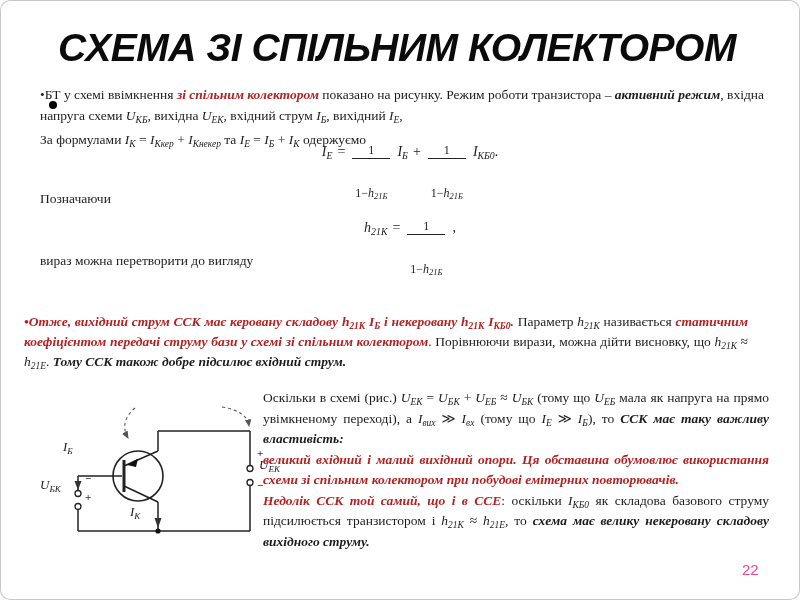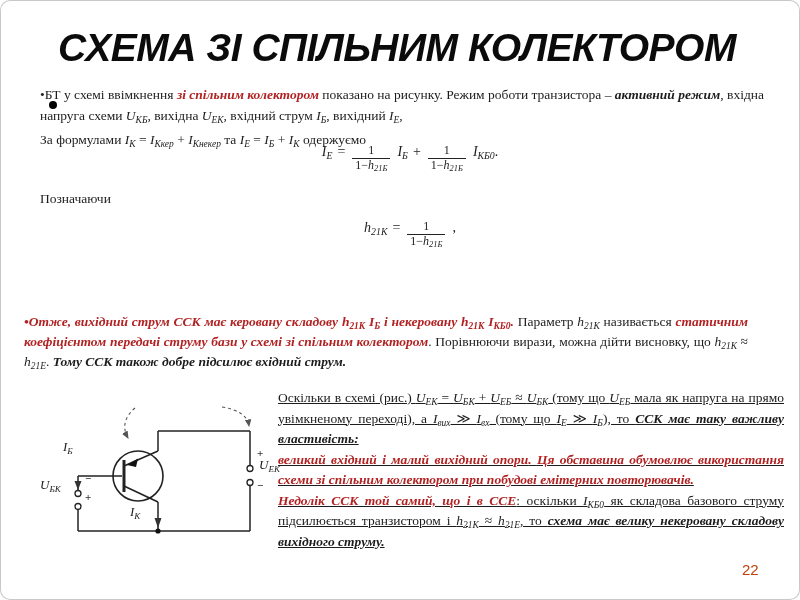--- a/index.html
+++ b/index.html
@@ -7,38 +7,38 @@
   .slide{position:relative;width:800px;height:600px;background:#fff;overflow:hidden;
          box-shadow:inset 0 0 0 1px #c9c9c9;border-radius:10px;
          font-family:"Liberation Serif",serif;color:var(--ink);}
   .title{position:absolute;left:42px;top:10px;width:730px;margin:16px;
          font-family:"Liberation Sans",sans-serif;font-weight:700;font-style:italic;
          font-size:39px;letter-spacing:-.5px;color:#0b0b0b;white-space:nowrap;}
   .t{font-size:13.5px;line-height:20px;color:var(--ink);}
   .para{position:absolute;text-align:justify;}
   .p1{left:40px;top:84px;width:724px;line-height:21px;}
   .p2{left:24px;top:312px;width:724px;}
-  .p3{left:278px;top:388px;width:506px;line-height:20.5px;text-decoration:underline;}
+  .p3{left:263px;top:388px;width:506px;line-height:20.5px;}
   .line{position:absolute;left:40px;}
   .v{font-style:italic;}
   .s{font-size:.7em;vertical-align:-.28em;line-height:0;font-style:italic;}
   .red{color:var(--red);font-weight:700;font-style:italic;}
   .bi{font-weight:700;font-style:italic;margin-top:16px;}
   .eq{position:absolute;left:100px;width:620px;text-align:center;font-size:14px;}
   .eqrow{display:inline-flex;align-items:flex-start;gap:5px;}
   .frac{display:inline-block;text-align:center;vertical-align:middle;margin:0 2px;font-size:12px;line-height:1.15;}
   .frac .num{display:block;border-bottom:1px solid #222;padding:0 5px;}
-  .frac .den{display:block;padding:0 3px;}
+  .frac .den{display:block;padding:0 3px;margin-top:28px;}
   .stray-dot{position:absolute;left:49px;top:101px;width:8px;height:8px;border-radius:50%;background:#000;}
   .circuit{position:absolute;left:35px;top:392px;width:250px;height:165px;}
   .cf{position:absolute;left:60px;top:0;width:190px;font-size:13px;white-space:nowrap;}
   .clabel{position:absolute;font-size:13px;white-space:nowrap;}
   .pol{position:absolute;font-size:11px;font-weight:700;color:#333;}
   .pagenum{position:absolute;left:742px;top:561px;font-family:"Liberation Sans",sans-serif;
-           font-size:15px;color:#c2410c;}
+           font-size:15px;color:#ec4899;}
   svg{position:absolute;left:0;top:14px;}
   svg *{vector-effect:non-scaling-stroke;}
 </style>
 </head>
 <body>
 
 <div class="slide">
 
   <h1 class="title">СХЕМА ЗІ СПІЛЬНИМ КОЛЕКТОРОМ</h1>
 
@@ -72,20 +72,21 @@
       <span><span class="v">h</span><span class="s">21К</span></span>
       <span>=</span>
       <span class="frac">
         <span class="num">1</span>
         <span class="den"><span>1−</span><span class="v">h</span><span class="s">21Б</span></span>
       </span>
       <span>,</span>
     </span>
   </div>
 
+  <div class="line t" style="top:251px;">вираз  можна перетворити до вигляду</div>
 
 
   <div class="para p2 t"><span class="red">•Отже, вихідний струм ССК має керовану складову </span><span class="red v">h</span><span class="red s">21К</span><span class="red"> </span><span class="red v">I</span><span class="red s">Б</span><span class="red"> і некеровану </span><span class="red v">h</span><span class="red s">21К</span><span class="red"> </span><span class="red v">I</span><span class="red s">КБ0</span><span class="red">. </span><span>Параметр </span><span class="v">h</span><span class="s">21К</span><span> називається  </span><span class="red">статичним коефіцієнтом передачі струму бази у схемі зі спільним колектором</span><span>. Порівнюючи вирази, можна дійти висновку, що </span><span class="v">h</span><span class="s">21К</span><span> ≈ </span><span class="v">h</span><span class="s">21Е</span><span>. </span><span class="bi">Тому ССК також добре підсилює вхідний струм.</span></div>
 
   <div class="circuit">
 
     <svg width="250" height="150" viewBox="0 0 250 150">
       <defs>
         <marker id="ah" markerWidth="8" markerHeight="8" refX="6" refY="3" orient="auto">
           <path d="M0,0 L7,3 L0,6 Z" fill="#555"></path>

